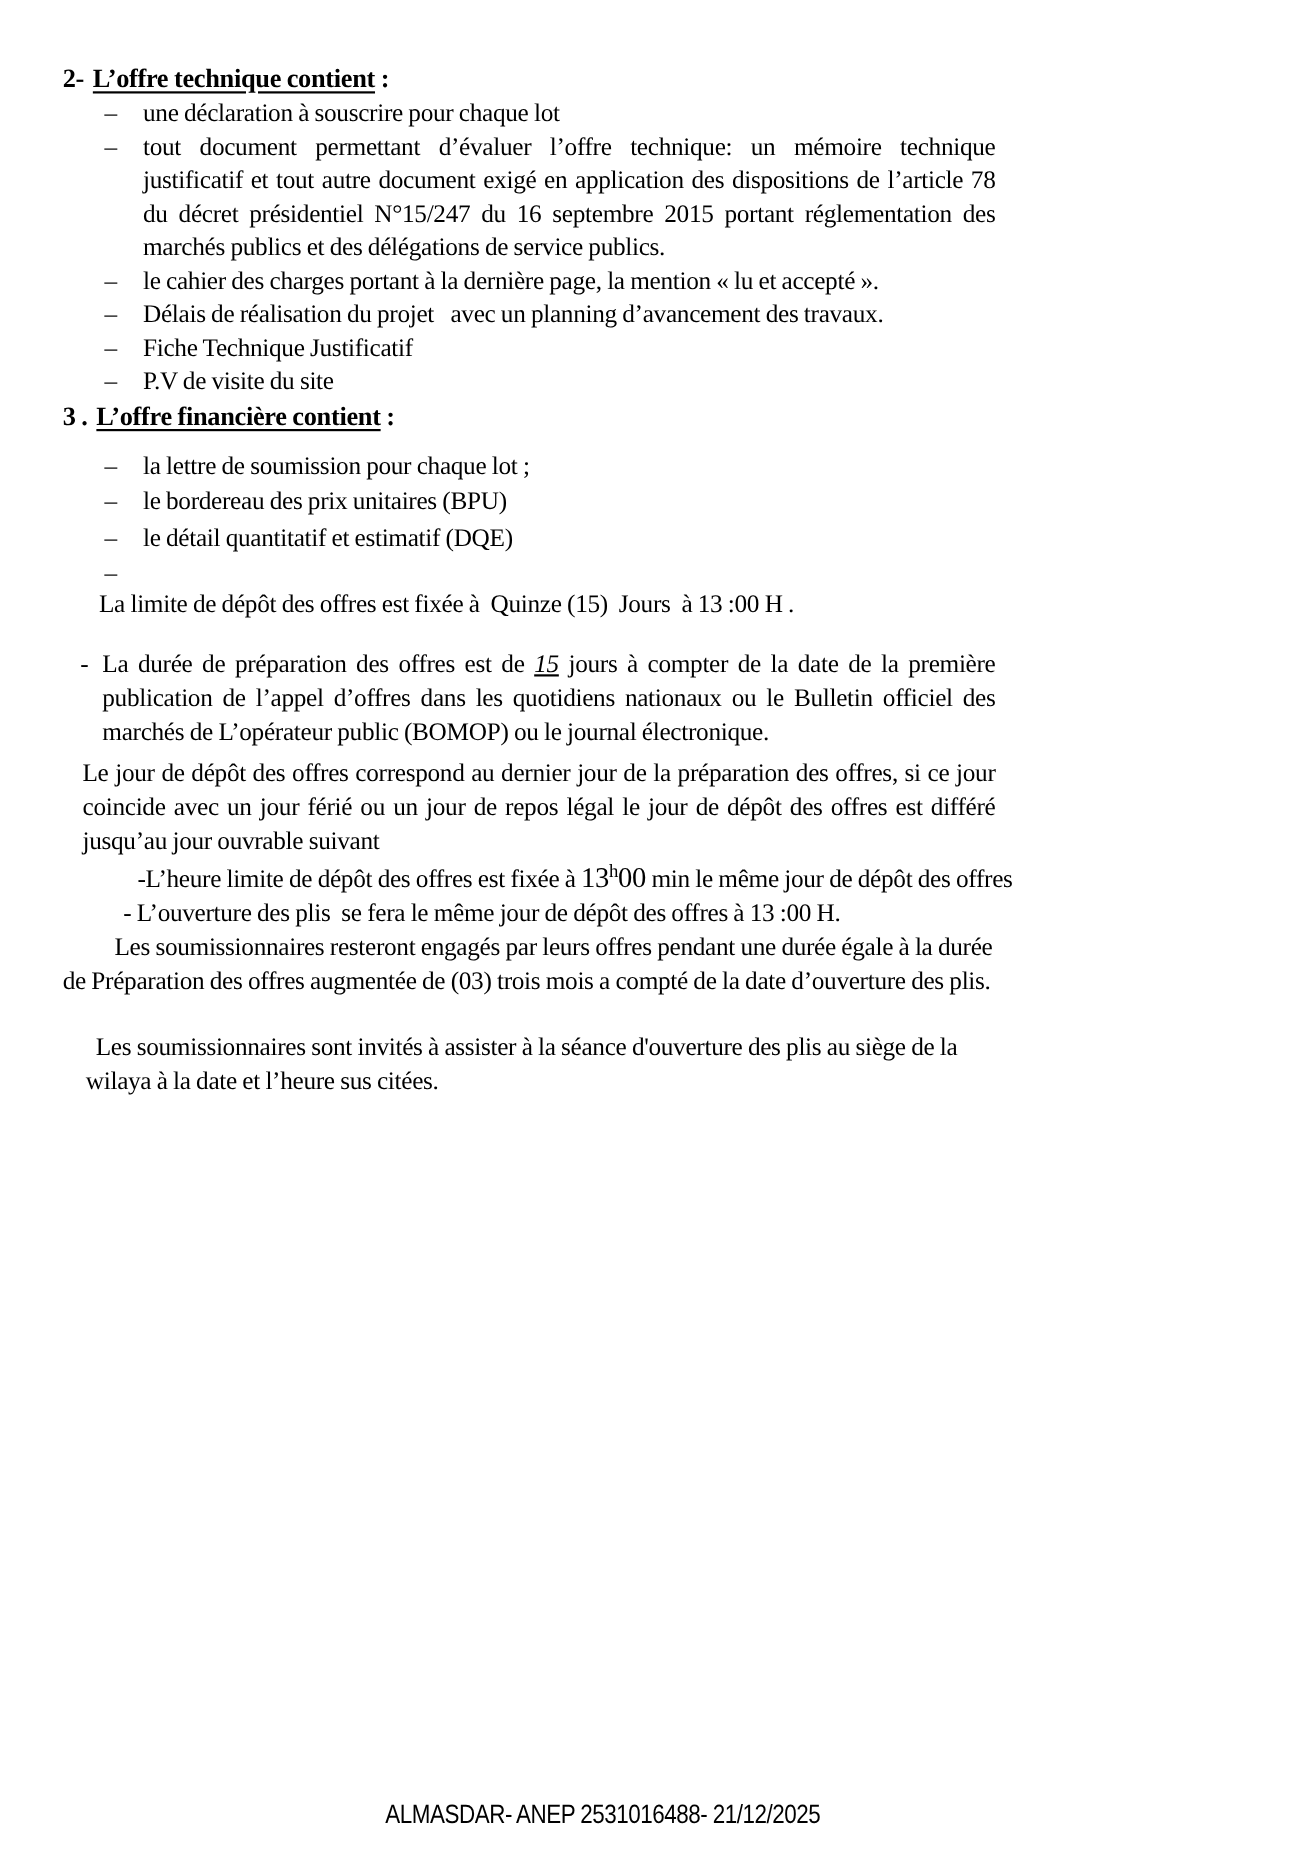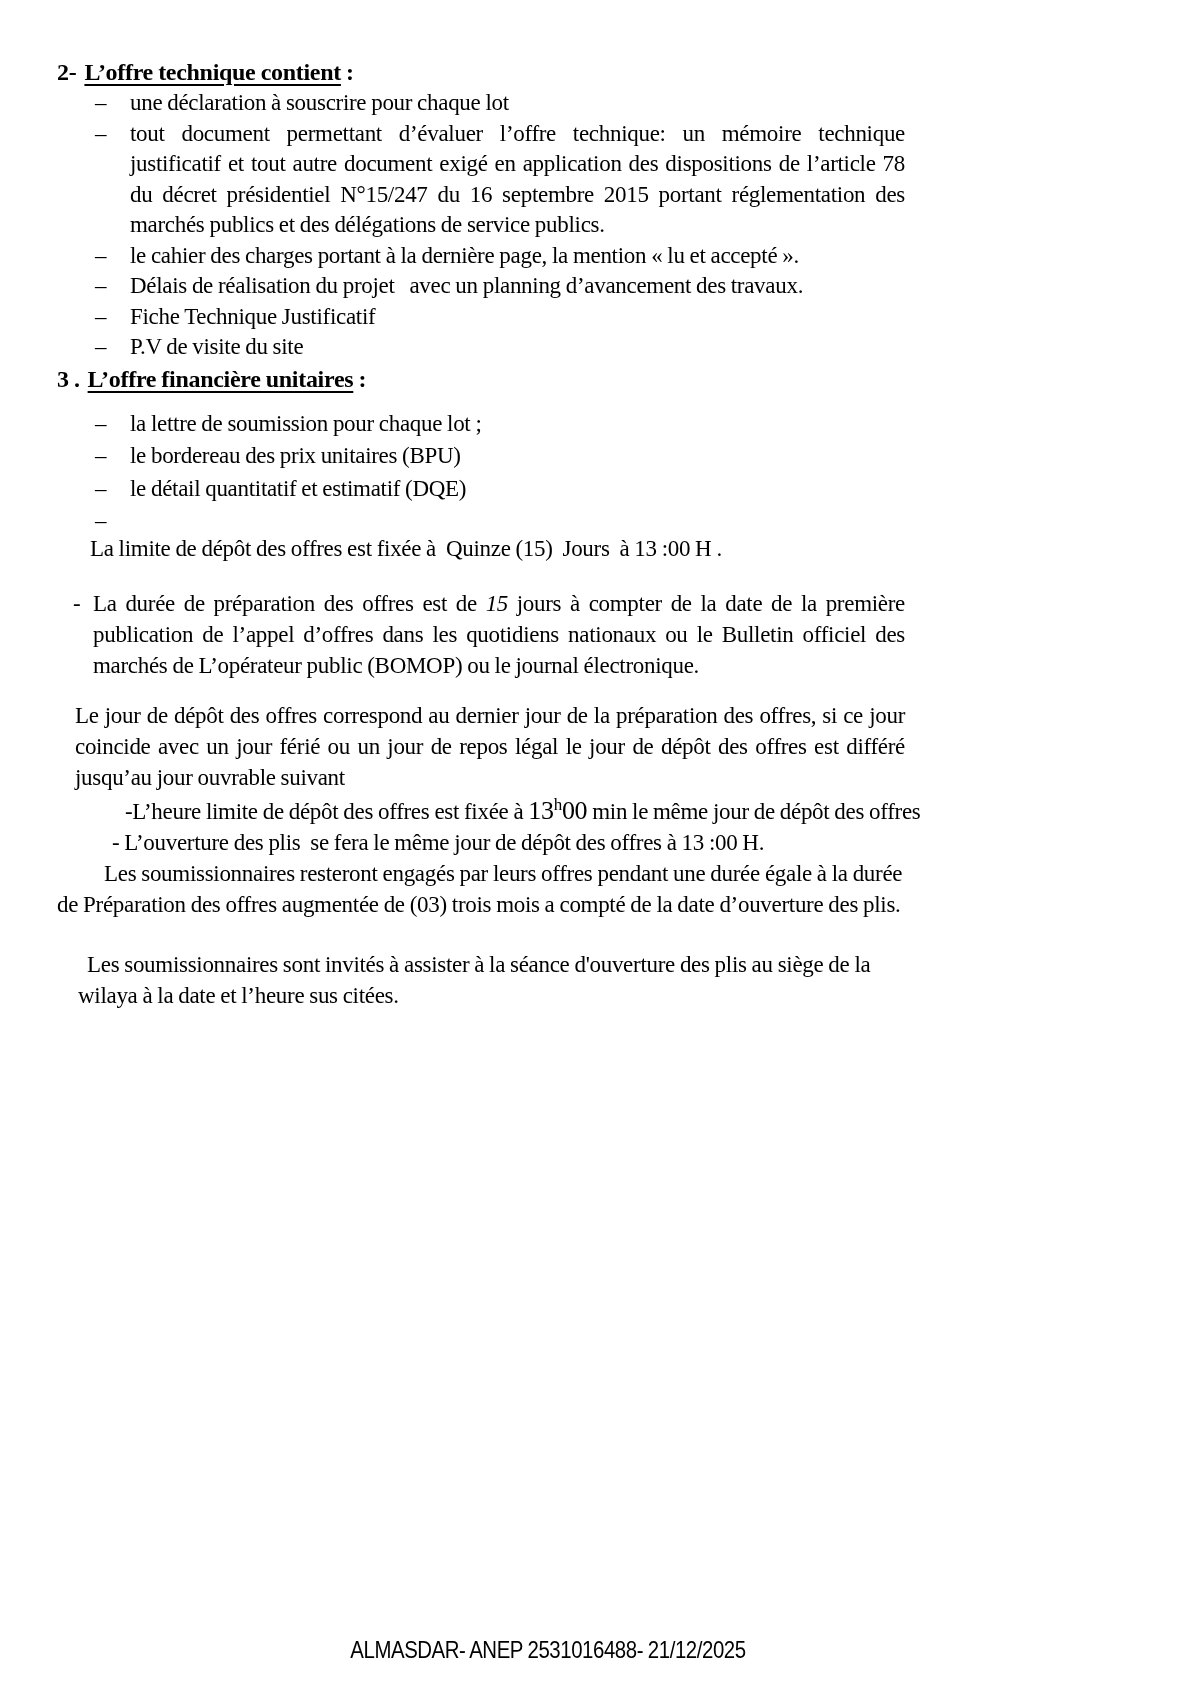--- a/index.html
+++ b/index.html
@@ -38,22 +38,22 @@
   ul.dash-list li.justify { white-space: normal; text-align: justify; }
   ul.list-financiere li { margin-top: 2px; }
   ul.list-financiere li:first-child { margin-top: 14px; }
   .p-limit  { margin: 29px 0 0 33px; white-space: pre-wrap; }
   .p-duration {
     margin: 24px 0 0 36px;
     text-align: justify;
     text-indent: -20px;
   }
   .p-duration .hang { display: inline-block; width: 20px; text-indent: 0; }
-  .p-duration i { font-style: italic; }
-  .p-day   { margin: 19px 0 0 18px; text-align: justify; }
+  .p-duration i { font-style: italic; text-decoration: underline; }
+  .p-day   { margin: 6px 0 0 18px; text-align: justify; }
   .p-hour  { margin: 2px 0 0 68px; white-space: pre; }
   .p-hour .big { font-size: 26px; }
   .p-hour sup { font-size: 17px; line-height: 0; }
   .p-open  { margin: 0 0 0 55px; white-space: pre-wrap; }
   .p-engage { margin: 0; text-indent: 47px; }
   .p-invite { margin: 29px 0 0 21px; text-indent: 9px; }
   .footer {
     position: absolute;
     top: 1635px;
     left: 0;
@@ -76,21 +76,21 @@
 
   <ul class="dash-list list-technique">
     <li><span class="dash">–</span><span>une déclaration à souscrire pour chaque lot</span></li>
     <li class="justify"><span class="dash">–</span><span>tout document permettant d’évaluer l’offre technique: un mémoire technique justificatif et tout autre document exigé en application des dispositions de l’article 78 du décret présidentiel N°15/247 du 16 septembre 2015 portant réglementation des marchés publics et des délégations de service publics.</span></li>
     <li><span class="dash">–</span><span>le cahier des charges portant à la dernière page, la mention « lu et accepté ».</span></li>
     <li><span class="dash">–</span><span>Délais de réalisation du projet   avec un planning d’avancement des travaux.</span></li>
     <li><span class="dash">–</span><span>Fiche Technique Justificatif</span></li>
     <li><span class="dash">–</span><span>P.V de visite du site</span></li>
   </ul>
 
-  <h2 class="sec-heading"><span class="num">3 .</span><span class="sec-title">L’offre financière unitaires</span><span class="suffix"> :</span></h2>
+  <h2 class="sec-heading"><span class="num">3 .</span><span class="sec-title">L’offre financière contient</span><span class="suffix"> :</span></h2>
 
   <ul class="dash-list list-financiere">
     <li><span class="dash">–</span><span>la lettre de soumission pour chaque lot ;</span></li>
     <li><span class="dash">–</span><span>le bordereau des prix unitaires (BPU)</span></li>
     <li><span class="dash">–</span><span>le détail quantitatif et estimatif (DQE)</span></li>
     <li><span class="dash">–</span></li>
   </ul>
 
   <p class="p-limit">La limite de dépôt des offres est fixée à  Quinze (15)  Jours  à 13 :00 H .</p>
 

